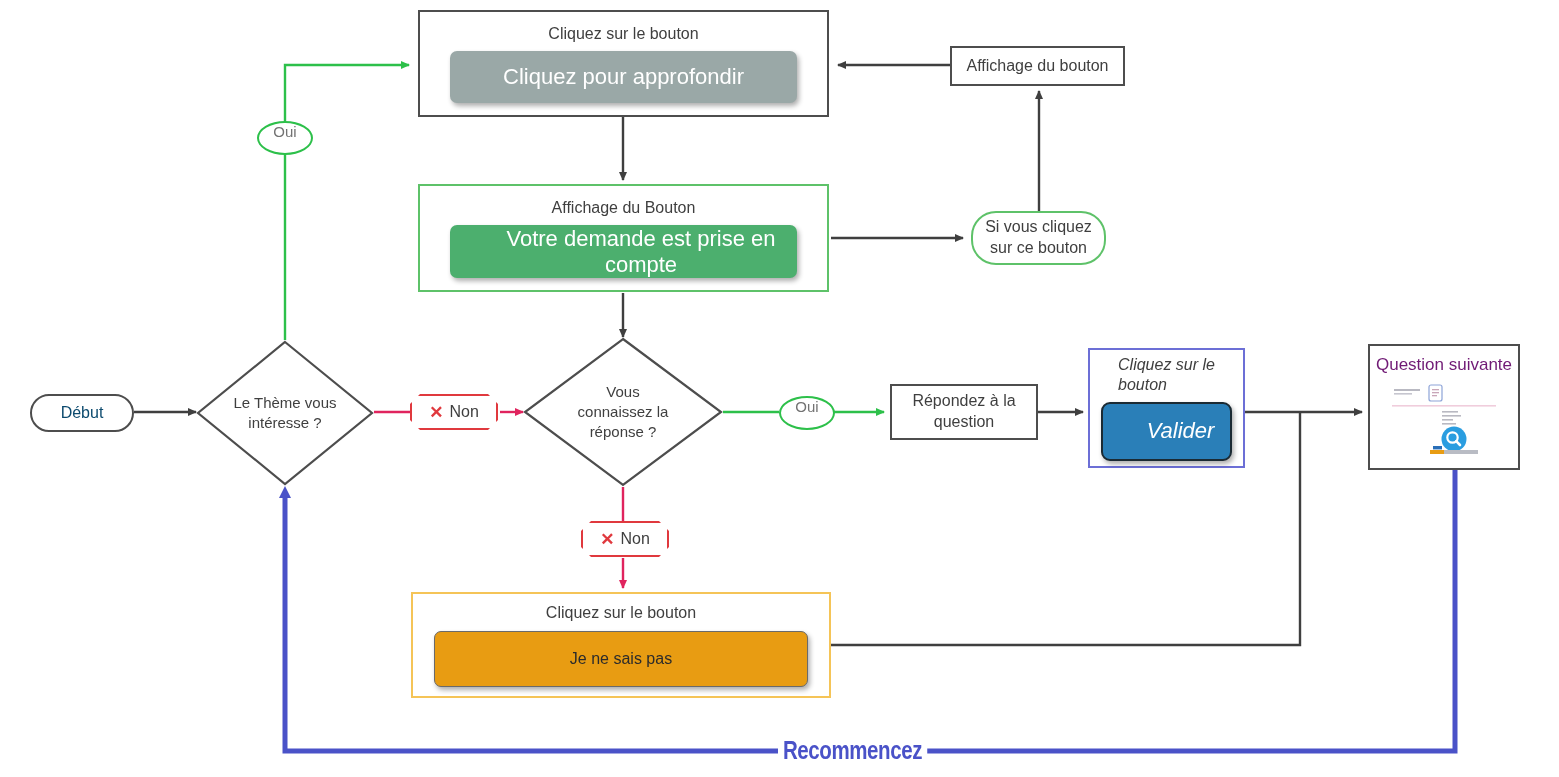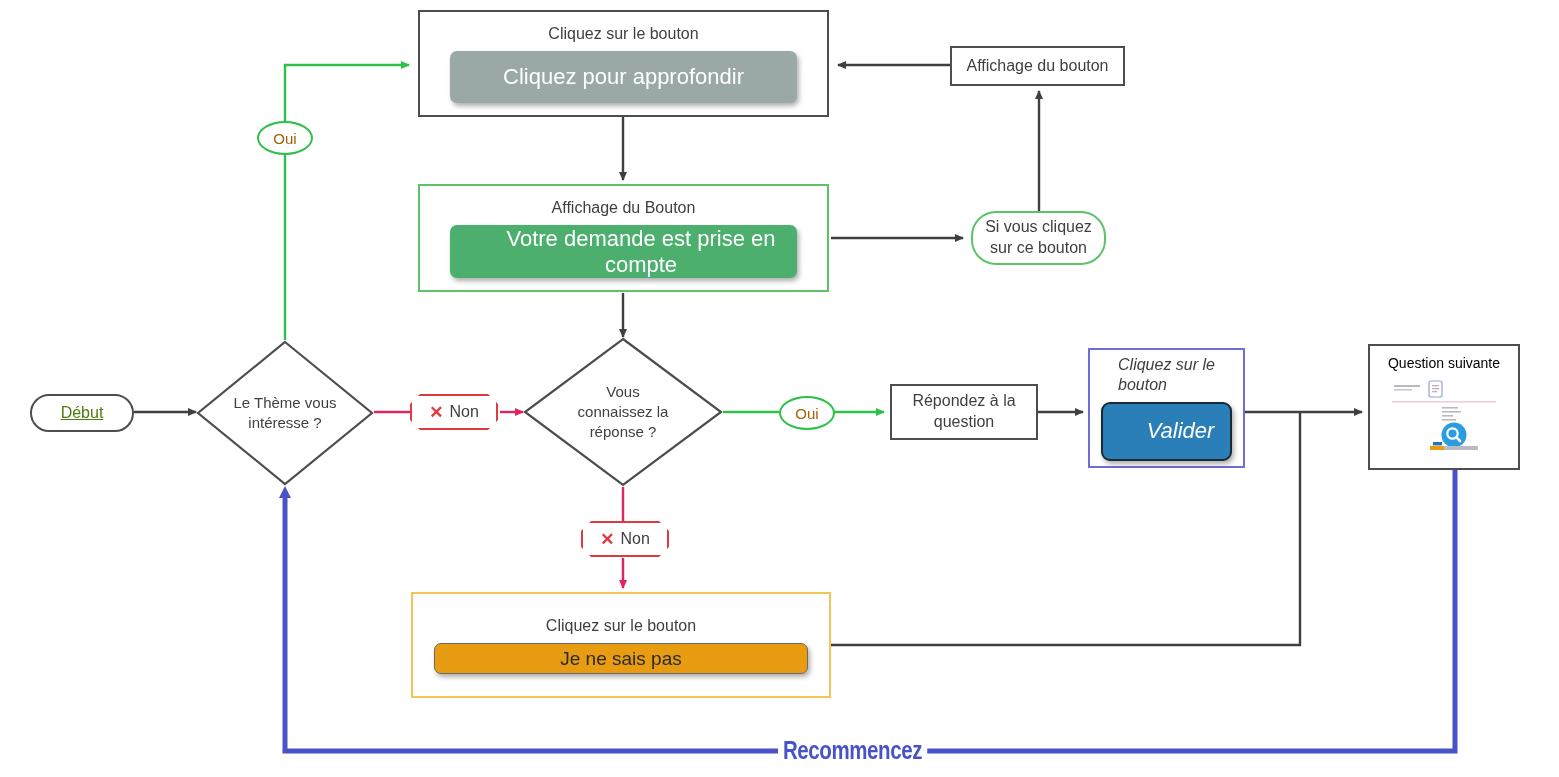--- a/index.html
+++ b/index.html
@@ -80,23 +80,22 @@
 
   
   .terminator {
     position: absolute;
     background: #ffffff;
     border: 2px solid #4d4d4d;
     border-radius: 26px;
     display: flex;
     align-items: center;
     justify-content: center;
-    color: #4d7c0f;
+    color: #0c4a6e;
     font-size: 16px;
-    text-decoration: underline;
   }
 
   
   .diamond-wrap { position: absolute; }
   .diamond-wrap svg { position: absolute; left: 0; top: 0; }
   .diamond-label {
     position: absolute;
     left: 0; top: 0;
     width: 100%; height: 100%;
     display: flex;
@@ -110,23 +109,23 @@
   }
 
   
   .oui {
     position: absolute;
     width: 56px; height: 34px;
     background: #ffffff;
     border: 2px solid #2dc04a;
     border-radius: 50%;
     display: flex;
-    align-items: center;
-    justify-content: center;
-    color: #a16207;
+    align-items: flex-start;
+    justify-content: center;
+    color: #737373;
     font-size: 15px;
   }
 
   
   .non {
     position: absolute;
     width: 88px; height: 36px;
     display: flex;
     align-items: center;
     justify-content: center;
@@ -147,21 +146,21 @@
   
   .qs-box {
     position: absolute;
     background: #ffffff;
     border: 2px solid #4d4d4d;
     display: flex;
     flex-direction: column;
     align-items: center;
     padding-top: 9px;
   }
-  .qs-title { font-size: 14px; color: #000000; }
+  .qs-title { font-size: 17px; color: #701a75; }
   .qs-thumb { position: relative; width: 112px; height: 78px; margin-top: 6px; }
 
   
   .recommencez {
     position: absolute;
     color: #4a52c8;
     font-size: 25px;
     font-weight: bold;
     letter-spacing: -.5px;
     transform: scaleX(.82);
@@ -320,20 +319,20 @@
 
         <rect x="42" y="69" width="14" height="4" fill="#e89c12"></rect>
         <rect x="56" y="69" width="34" height="4" fill="#b9bcc4"></rect>
         <rect x="45" y="65" width="9" height="3.4" fill="#2a6fb8"></rect>
       </svg>
     </div>
   </div>
 
   <div class="panel orange" style="left:411px; top:592px; width:420px; height:106px;">
     <div class="panel-caption">Cliquez sur le bouton</div>
-    <div class="btn orange" style="width:374px; height:31px; font-size:19px;">Je ne sais pas</div>
+    <div class="btn orange" style="width:374px; height:56px; font-size:16px;">Je ne sais pas</div>
   </div>
 
   <div class="recommencez" style="left:778px; top:736px;">
     <span>Recommencez</span>
   </div>
 
 </div>
 
 </body></html>

